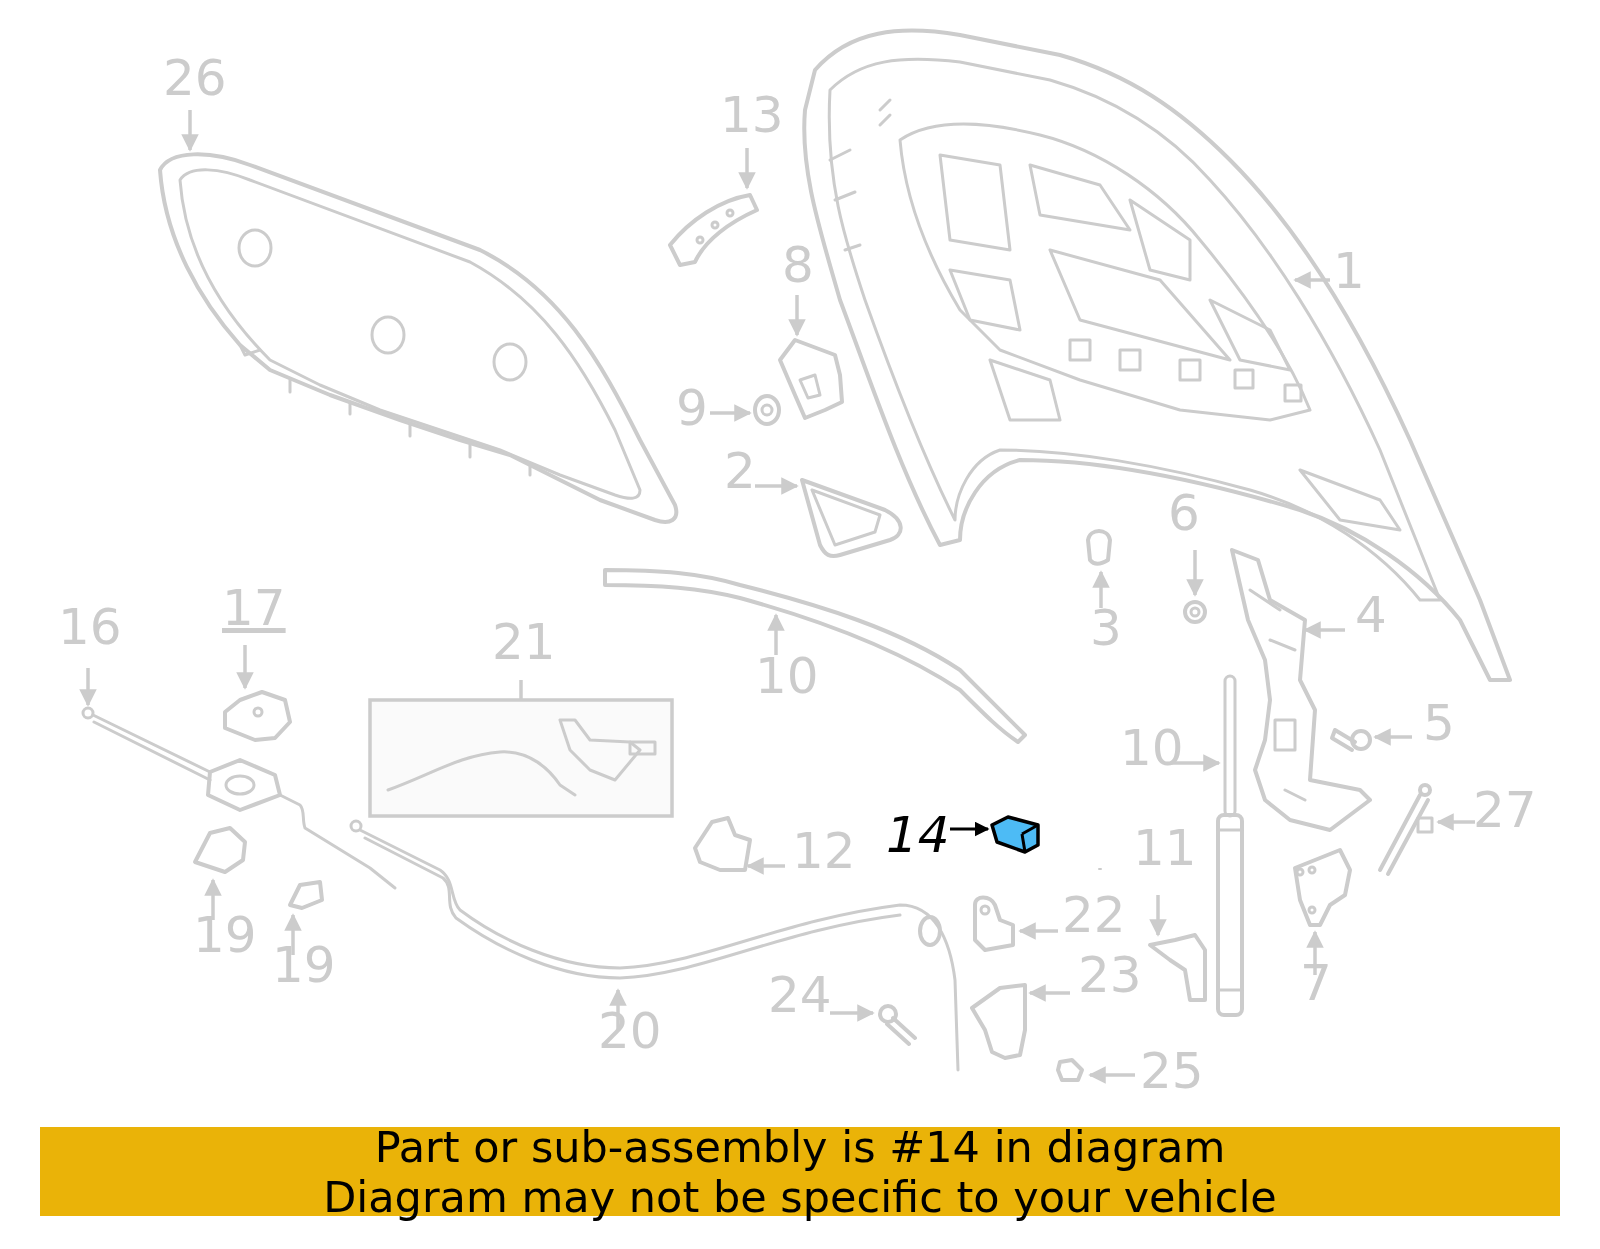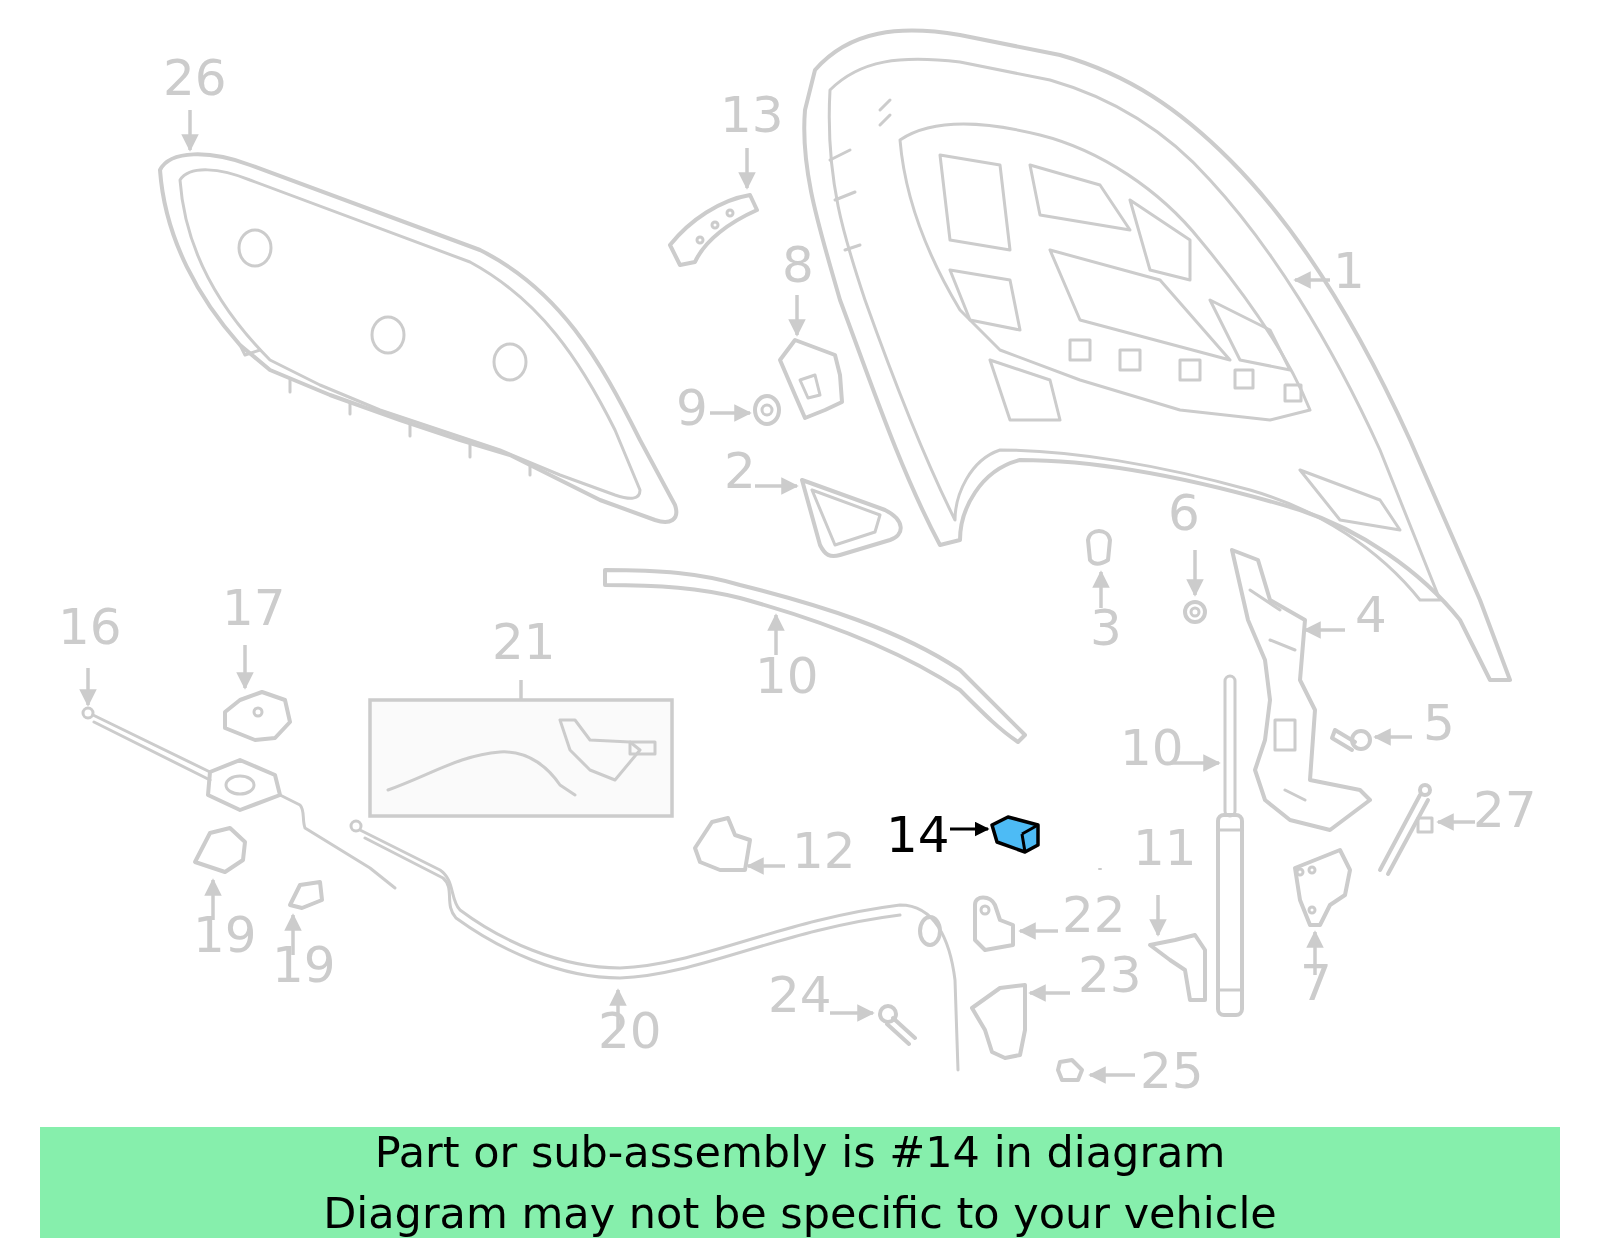--- a/index.html
+++ b/index.html
@@ -1,20 +1,20 @@
 <!DOCTYPE html>
 <html><head>
   <meta charset="utf-8">
   <style>
     html, body { margin: 0; padding: 0; background: #ffffff; }
     body { width: 1600px; height: 1249px; position: relative; overflow: hidden; font-family: "DejaVu Sans", sans-serif; }
     #diagram { position: absolute; left: 0; top: 0; width: 1600px; height: 1249px; }
     .lbl { position: absolute; font-family: "DejaVu Sans", sans-serif; font-size: 50px; line-height: 1; color: #cccccc; white-space: nowrap; }
-    .lbl.hl { color: #000000; }
-    .banner { position: absolute; left: 40px; top: 1127px; width: 1520px; height: 111px; background: #86efac; display: flex; flex-direction: column; align-items: center; justify-content: space-between; }
+    .lbl.hl { color: #000000; font-style: italic; }
+    .banner { position: absolute; left: 40px; top: 1127px; width: 1520px; height: 89px; background: #eab308; display: flex; flex-direction: column; align-items: center; justify-content: center; }
     .banner div { font-family: "DejaVu Sans", sans-serif; font-size: 43px; line-height: 50px; color: #000000; }
     svg .p { fill: none; stroke: #cccccc; stroke-width: 4; stroke-linejoin: round; stroke-linecap: round; }
     svg .pt { fill: none; stroke: #cccccc; stroke-width: 3; stroke-linejoin: round; stroke-linecap: round; }
     svg .ar { stroke: #cccccc; stroke-width: 3.5; fill: none; }
   </style>
 </head>
 <body>
 
 <svg id="diagram" viewBox="0 0 1600 1249" xmlns="http://www.w3.org/2000/svg">
   <defs>
@@ -216,21 +216,21 @@
     <div class="lbl" style="left: 1300px; top: 958px;">7</div>
     <div class="lbl" style="left: 782px; top: 240px;">8</div>
     <div class="lbl" style="left: 676px; top: 383px;">9</div>
     <div class="lbl" style="left: 1120px; top: 723px;">10</div>
     <div class="lbl" style="left: 1133px; top: 823px;">11</div>
     <div class="lbl" style="left: 792px; top: 826px;">12</div>
     <div class="lbl" style="left: 720px; top: 90px;">13</div>
     <div class="lbl hl" style="left: 886px; top: 810px;">14</div>
     <div class="lbl" style="left: 755px; top: 651px;">10</div>
     <div class="lbl" style="left: 58px; top: 602px;">16</div>
-    <div class="lbl" style="left: 222px; top: 583px;">17</div>
+    <div class="lbl" style="left: 222px; top: 583px; text-decoration: underline;">17</div>
     <div class="lbl" style="left: 272px; top: 940px;">19</div>
     <div class="lbl" style="left: 193px; top: 910px;">19</div>
     <div class="lbl" style="left: 598px; top: 1006px;">20</div>
     <div class="lbl" style="left: 492px; top: 617px;">21</div>
     <div class="lbl" style="left: 1062px; top: 890px;">22</div>
     <div class="lbl" style="left: 1078px; top: 950px;">23</div>
     <div class="lbl" style="left: 768px; top: 970px;">24</div>
     <div class="lbl" style="left: 1140px; top: 1030px; margin-top: 16px;">25</div>
     <div class="lbl" style="left: 163px; top: 53px;">26</div>
     <div class="lbl" style="left: 1473px; top: 785px; text-align: right;">27</div>

